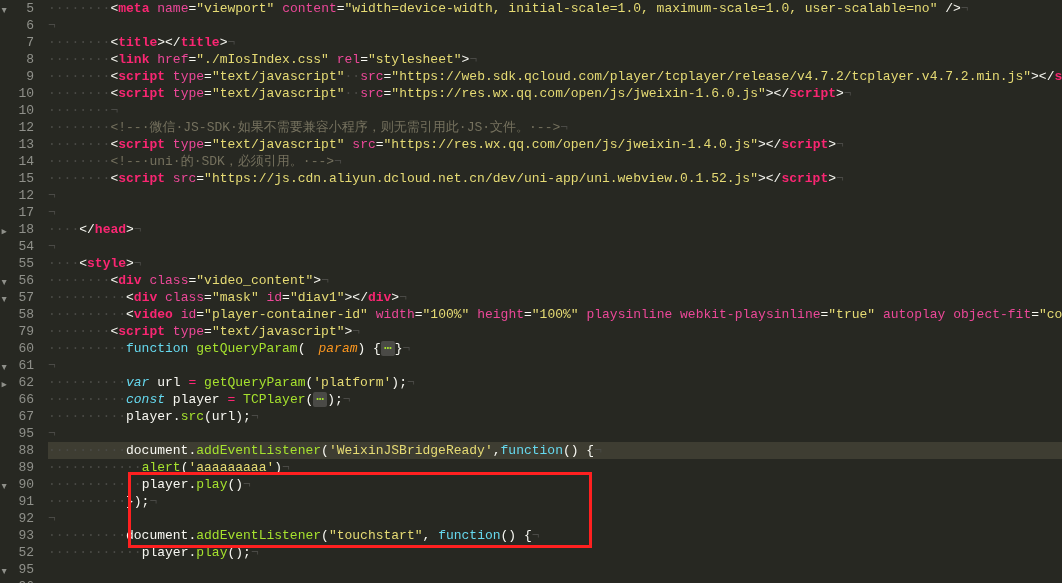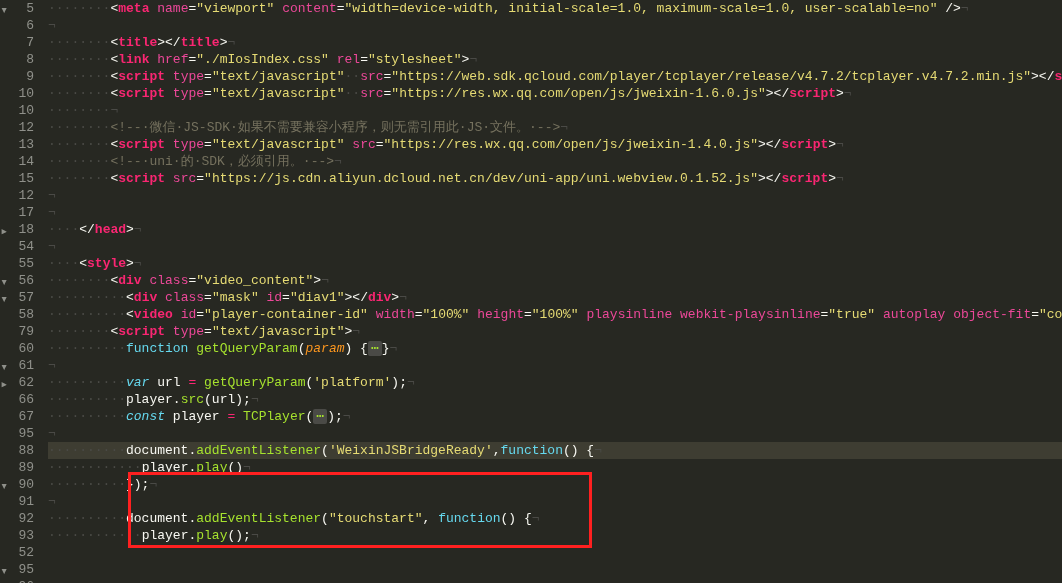--- a/index.html
+++ b/index.html
@@ -55,21 +55,21 @@
 .ws { color: #4a4a46; }
 .tag { color: #f92672; font-weight: bold; }
 .attr { color: #ec4899; }
 .str { color: #e6db74; }
 .punct { color: #f8f8f2; }
 .cmt { color: #75715e; text-align: center; }
 .kw { color: #66d9ef; font-style: italic; }
 .kw2 { color: #f92672; }
 .func { color: #a6e22e; }
 .funci { color: #66d9ef; }
-.param { color: #fd971f; font-style: italic; }
+.param { color: #fd971f; font-style: italic; margin-left: 13px; }
 .var { color: #f8f8f2; }
 .foldbox { background: #4a4a46; color: #a6e22e; padding: 0 3px; border-radius: 2px; }
 .redbox {
   position: absolute;
   border: 3px solid #ff2020;
   pointer-events: none;
 }
 </style>
 </head>
 <body>
@@ -129,24 +129,25 @@
       <div class="line"><span class="ws">····</span><span class="punct">&lt;/</span><span class="tag">head</span><span class="punct">&gt;</span><span class="ws">¬</span></div>
       <div class="line"><span class="ws">¬</span></div>
       <div class="line"><span class="ws">····</span><span class="punct">&lt;</span><span class="tag">style</span><span class="punct">&gt;</span><span class="ws">¬</span></div>
       <div class="line"><span class="ws">········</span><span class="punct">&lt;</span><span class="tag">div</span><span class="punct"> </span><span class="attr">class</span><span class="punct">=</span><span class="str">"video_content"</span><span class="punct">&gt;</span><span class="ws">¬</span></div>
       <div class="line"><span class="ws">··········</span><span class="punct">&lt;</span><span class="tag">div</span><span class="punct"> </span><span class="attr">class</span><span class="punct">=</span><span class="str">"mask"</span><span class="punct"> </span><span class="attr">id</span><span class="punct">=</span><span class="str">"diav1"</span><span class="punct">&gt;&lt;/</span><span class="tag">div</span><span class="punct">&gt;</span><span class="ws">¬</span></div>
       <div class="line"><span class="ws">··········</span><span class="punct">&lt;</span><span class="tag">video</span><span class="punct"> </span><span class="attr">id</span><span class="punct">=</span><span class="str">"player-container-id"</span><span class="punct"> </span><span class="attr">width</span><span class="punct">=</span><span class="str">"100%"</span><span class="punct"> </span><span class="attr">height</span><span class="punct">=</span><span class="str">"100%"</span><span class="punct"> </span><span class="attr">playsinline</span><span class="punct"> </span><span class="attr">webkit-playsinline</span><span class="punct">=</span><span class="str">"true"</span><span class="punct"> </span><span class="attr">autoplay</span><span class="punct"> </span><span class="attr">object-fit</span><span class="punct">=</span><span class="str">"contain"</span></div>
       <div class="line"><span class="ws">········</span><span class="punct">&lt;</span><span class="tag">script</span><span class="punct"> </span><span class="attr">type</span><span class="punct">=</span><span class="str">"text/javascript"</span><span class="punct">&gt;</span><span class="ws">¬</span></div>
       <div class="line"><span class="ws">··········</span><span class="funci">function</span><span class="punct"> </span><span class="func">getQueryParam</span><span class="punct">(</span><span class="param">param</span><span class="punct">) {</span><span class="foldbox">⋯</span><span class="punct">}</span><span class="ws">¬</span></div>
       <div class="line"><span class="ws">¬</span></div>
       <div class="line"><span class="ws">··········</span><span class="kw">var</span><span class="punct"> </span><span class="var">url</span><span class="punct"> </span><span class="kw2">=</span><span class="punct"> </span><span class="func">getQueryParam</span><span class="punct">(</span><span class="str">'platform'</span><span class="punct">);</span><span class="ws">¬</span></div>
+      <div class="line"><span class="ws">··········</span><span class="kw">const</span><span class="punct"> </span><span class="var">player</span><span class="punct"> </span><span class="kw2">=</span><span class="punct"> </span><span class="func">TCPlayer</span><span class="punct">(</span><span class="foldbox">⋯</span><span class="punct">);</span><span class="ws">¬</span></div>
       <div class="line"><span class="ws">··········</span><span class="var">player</span><span class="punct">.</span><span class="func">src</span><span class="punct">(</span><span class="var">url</span><span class="punct">);</span><span class="ws">¬</span></div>
-      <div class="line"><span class="ws">··········</span><span class="kw">const</span><span class="punct"> </span><span class="var">player</span><span class="punct"> </span><span class="kw2">=</span><span class="punct"> </span><span class="func">TCPlayer</span><span class="punct">(</span><span class="foldbox">⋯</span><span class="punct">);</span><span class="ws">¬</span></div>
       <div class="line"><span class="ws">¬</span></div>
       <div class="line hl"><span class="ws">··········</span><span class="var">document</span><span class="punct">.</span><span class="func">addEventListener</span><span class="punct">(</span><span class="str">'WeixinJSBridgeReady'</span><span class="punct">,</span><span class="funci">function</span><span class="punct">() {</span><span class="ws">¬</span></div>
+      <div class="line"><span class="ws">············</span><span class="func">alert</span><span class="punct">(</span><span class="str">'aaaaaaaaa'</span><span class="punct">)</span><span class="ws">¬</span></div>
       <div class="line"><span class="ws">············</span><span class="var">player</span><span class="punct">.</span><span class="func">play</span><span class="punct">()</span><span class="ws">¬</span></div>
       <div class="line"><span class="ws">··········</span><span class="punct">});</span><span class="ws">¬</span></div>
       <div class="line"><span class="ws">¬</span></div>
       <div class="line"><span class="ws">··········</span><span class="var">document</span><span class="punct">.</span><span class="func">addEventListener</span><span class="punct">(</span><span class="str">"touchstart"</span><span class="punct">, </span><span class="funci">function</span><span class="punct">() {</span><span class="ws">¬</span></div>
       <div class="line"><span class="ws">············</span><span class="var">player</span><span class="punct">.</span><span class="func">play</span><span class="punct">();</span><span class="ws">¬</span></div>
       <div class="redbox" style="top: 472px; left: 86px; width: 464px; height: 76px;"></div>
     </div>
 </div>
 
 </body></html>

